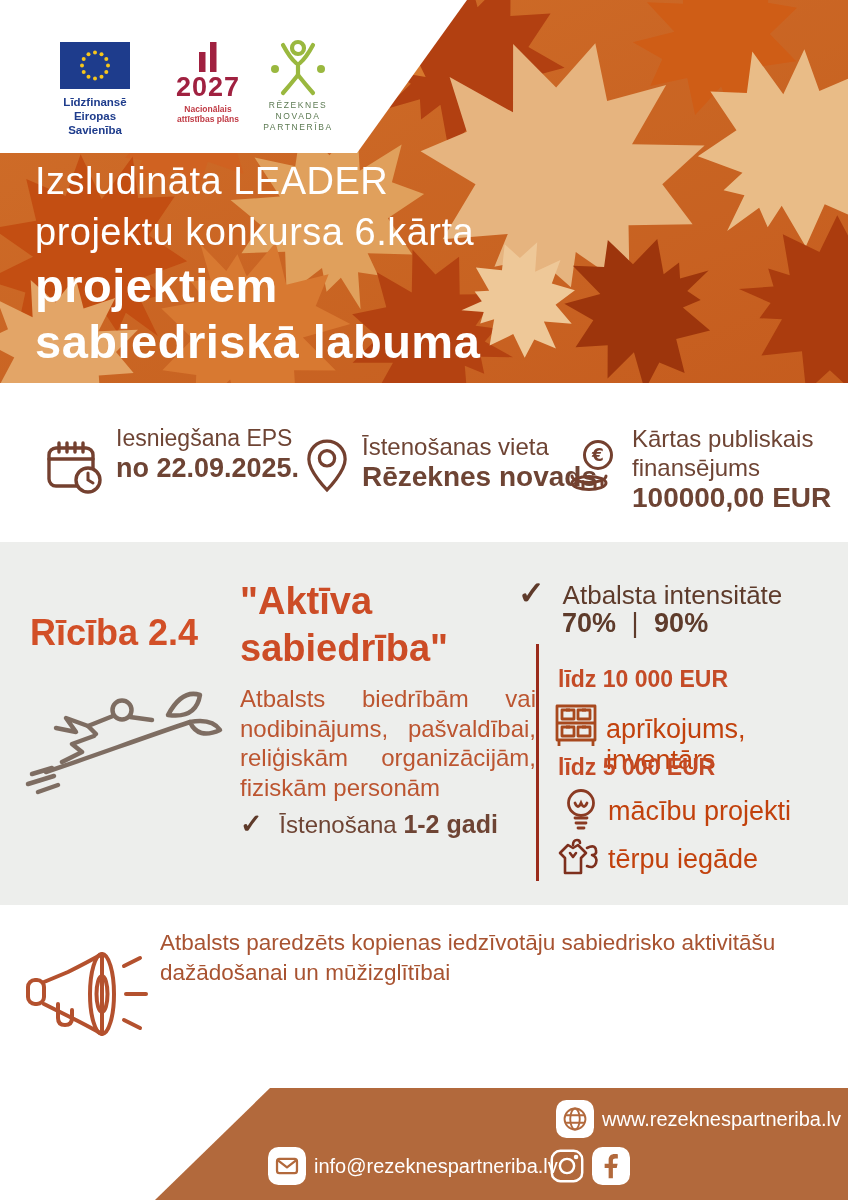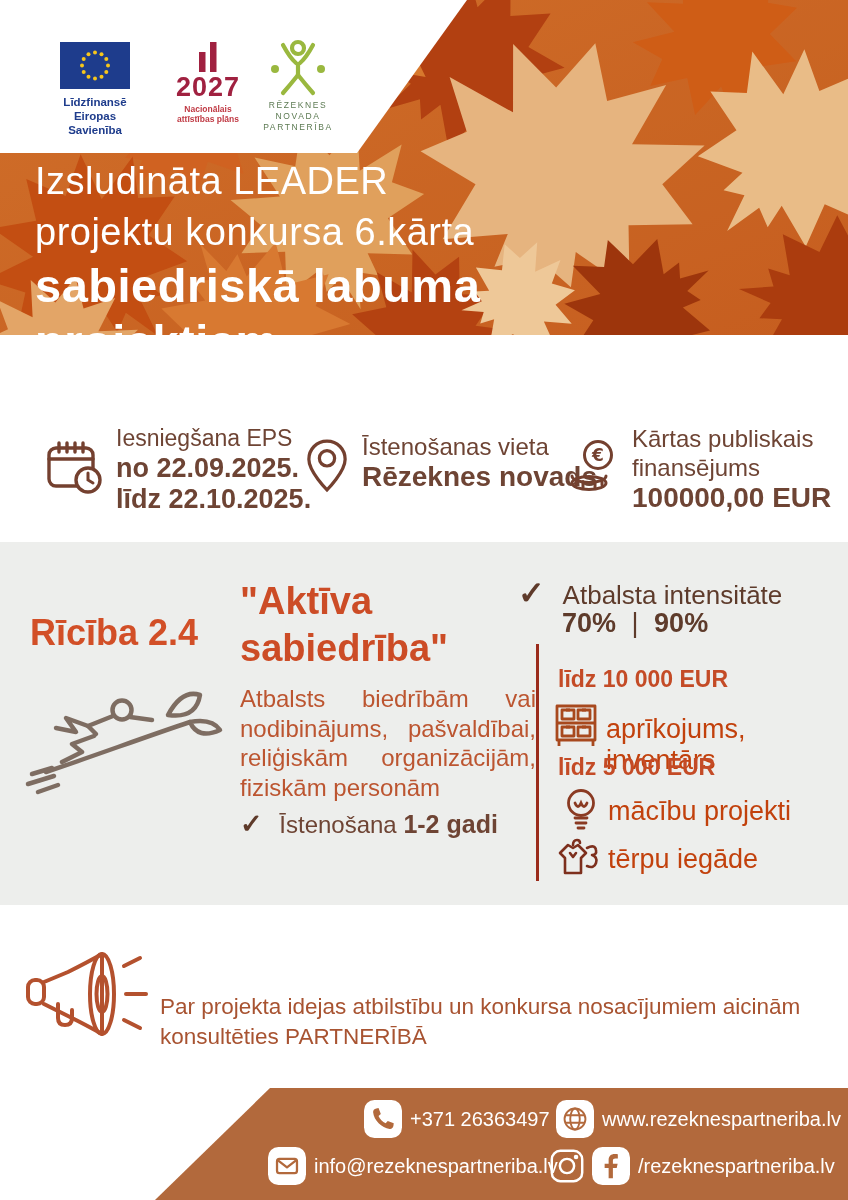--- a/index.html
+++ b/index.html
@@ -1,20 +1,20 @@
 <!DOCTYPE html>
 <html><head>
 <meta charset="utf-8">
 <style>
   html,body{margin:0;padding:0;background:#fff;}
   #poster{position:relative;width:848px;height:1200px;background:#ffffff;overflow:hidden;
           font-family:"Liberation Sans", sans-serif;}
 
   
-  .hero{position:absolute;left:0;top:0;width:848px;height:335px;overflow:hidden;}
+  .hero{position:absolute;left:0;top:0;width:848px;height:383px;overflow:hidden;}
   .hero svg.leaves{position:absolute;left:0;top:0;}
   .logo-panel{position:absolute;left:0;top:0;width:470px;height:153px;background:#ffffff;
               clip-path:polygon(0 0,467px 0,357px 153px,0 153px);}
   .logo{position:absolute;display:flex;flex-direction:column;align-items:center;}
   .logo-eu{left:52px;top:42px;width:86px;}
   .logo-eu .cap{margin-top:6px;font-size:11.5px;line-height:14px;font-weight:700;color:#1e3c8c;text-align:center;}
   .logo-ndp{left:168px;top:40px;width:80px;}
   .logo-ndp .year{font-size:27px;font-weight:700;color:#a02140;line-height:26px;letter-spacing:1px;}
   .logo-ndp .cap{margin-top:4px;font-size:8.5px;line-height:10px;font-weight:700;color:#c03a44;text-align:center;}
   .logo-pn{left:248px;top:38px;width:100px;}
@@ -166,39 +166,38 @@
         <div class="cap">
           <div>RĒZEKNES NOVADA</div>
           <div>PARTNERĪBA</div>
         </div>
       </div>
     </div>
 
     <div class="hero-title">
       <div class="l">Izsludināta LEADER</div>
       <div class="l">projektu konkursa 6.kārta</div>
+      <div class="b">projektiem</div>
       <div class="b">sabiedriskā labuma</div>
-      <div class="b">projektiem</div>
     </div>
   </div>
 
   <div class="info-item" id="info-sub">
     <svg class="ic" width="58" height="58" viewBox="0 0 58 58">
       <g stroke="#74402f" stroke-width="3.4" fill="none" stroke-linecap="round" stroke-linejoin="round">
         <rect x="3" y="10" width="44" height="38" rx="7"></rect>
         <path d="M13 5 v9 M21 5 v9 M29 5 v9 M37 5 v9"></path>
         <path d="M3 21 h44"></path>
       </g>
       <circle cx="42" cy="42" r="12" fill="#ffffff" stroke="#74402f" stroke-width="3.4"></circle>
       <path d="M42 35 v7 l5 3" stroke="#74402f" stroke-width="3" fill="none" stroke-linecap="round"></path>
     </svg>
     <div class="info-text">
       <div class="info-label">Iesniegšana EPS</div>
       <div class="info-bold">no 22.09.2025.</div>
-      <div class="info-bold">līdz 22.10.2025.</div>
     </div>
   </div>
 
   <div class="info-item" id="info-loc">
     <svg class="ic" width="42" height="56" viewBox="0 0 44 58">
       <path d="M22 3 C11 3 3 11.5 3 22 C3 35 22 54 22 54 C22 54 41 35 41 22 C41 11.5 33 3 22 3 Z" fill="none" stroke="#74402f" stroke-width="3.4"></path>
       <circle cx="22" cy="21" r="8" fill="none" stroke="#74402f" stroke-width="3.4"></circle>
     </svg>
     <div class="info-text">
       <div class="info-label" style="font-size:24px;">Īstenošanas vieta</div>
@@ -308,30 +307,23 @@
       <rect x="4" y="38" width="16" height="24" rx="7"></rect>
       <path d="M20 40 L44 30 Q64 20 78 12 L78 92 Q64 84 44 74 L20 62"></path>
       <ellipse cx="78" cy="52" rx="12" ry="40"></ellipse>
       <ellipse cx="78" cy="52" rx="5.5" ry="18"></ellipse>
       <path d="M34 62 v14 q0 7 7 7 q7 0 7 -7 v-8"></path>
       <path d="M100 24 L116 16"></path>
       <path d="M102 52 L122 52"></path>
       <path d="M100 78 L116 86"></path>
     </g>
   </svg>
-  <div class="note" id="note2">Par projekta idejas atbilstību un konkursa nosacījumiem aicinām konsultēties PARTNERĪBĀ</div>
+  <div class="note" id="note1">Atbalsts paredzēts kopienas iedzīvotāju sabiedrisko aktivitāšu dažādošanai un mūžizglītībai</div>
 
   <div class="footer">
-    <div class="f-item" id="f-phone">
-      <svg class="sq" viewBox="0 0 40 40">
-        <rect width="40" height="40" rx="11" fill="#ffffff"></rect>
-        <path d="M13 9 c-2.2 0.4 -3.6 1.8 -3.4 4 c0.8 8.5 9 16.6 17.4 17.4 c2.2 0.2 3.6 -1.2 4 -3.4 l0.3 -2.6 -6.3 -2.4 -2.2 2.4 c-3.4 -1.4 -6.1 -4.1 -7.5 -7.5 l2.4 -2.2 -2.4 -6.3 z" fill="#b2693c"></path>
-      </svg>
-      <span class="txt">+371 26363497</span>
-    </div>
 
     <div class="f-item" id="f-web">
       <svg class="sq" viewBox="0 0 40 40">
         <rect width="40" height="40" rx="11" fill="#ffffff"></rect>
         <g stroke="#b2693c" stroke-width="2" fill="none">
           <circle cx="20" cy="20" r="11"></circle>
           <ellipse cx="20" cy="20" rx="5" ry="11"></ellipse>
           <path d="M9.6 16 h20.8 M9.6 24 h20.8"></path>
         </g>
       </svg>
@@ -354,17 +346,16 @@
         <g stroke="#ffffff" stroke-width="2.6" fill="none">
           <rect x="4" y="4" width="32" height="32" rx="9"></rect>
           <circle cx="20" cy="20" r="7.5"></circle>
         </g>
         <circle cx="29.5" cy="10.5" r="2.4" fill="#ffffff"></circle>
       </svg>
       <svg class="sq" style="margin-left:6px" viewBox="0 0 40 40">
         <rect width="40" height="40" rx="11" fill="#ffffff"></rect>
         <path d="M22 33 v-11 h4 l1 -4.5 h-5 v-3 c0 -1.6 0.8 -2.5 2.6 -2.5 h2.6 V7.5 c-0.9 -0.12 -2.2 -0.25 -3.3 -0.25 c-3.9 0 -6.4 2.2 -6.4 6.4 v3.85 h-4.2 V22 h4.2 v11 z" fill="#b2693c"></path>
       </svg>
-      <span class="txt">/rezeknespartneriba.lv</span>
     </div>
   </div>
 
 </div>
 
 </body></html>

